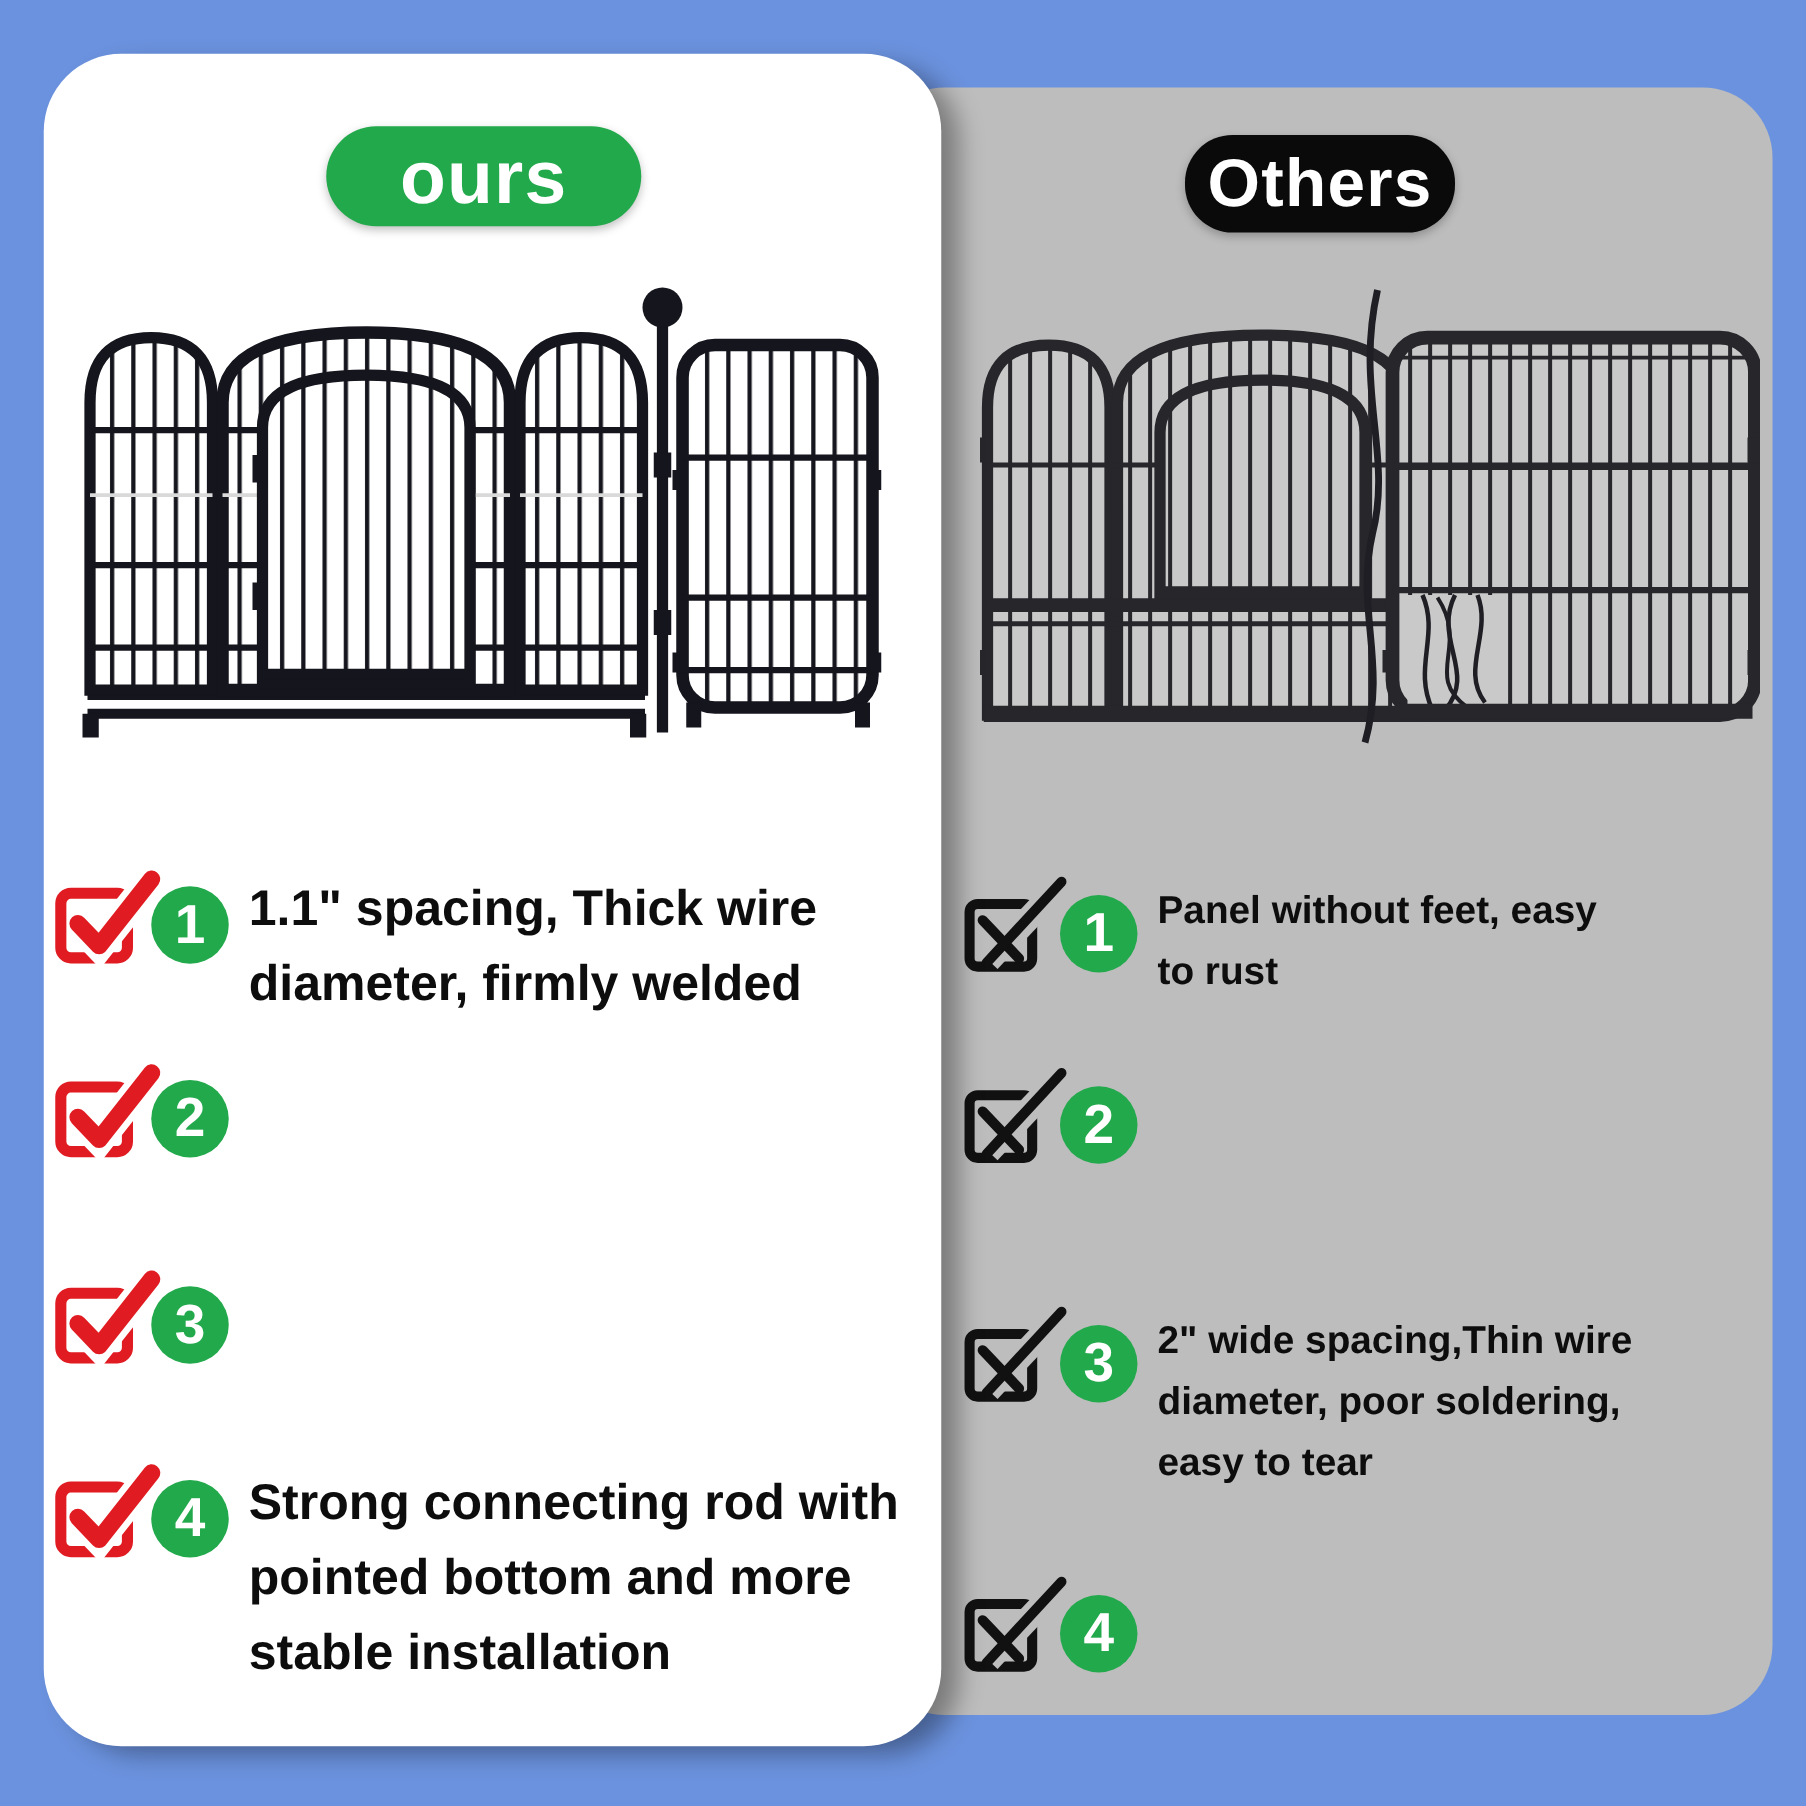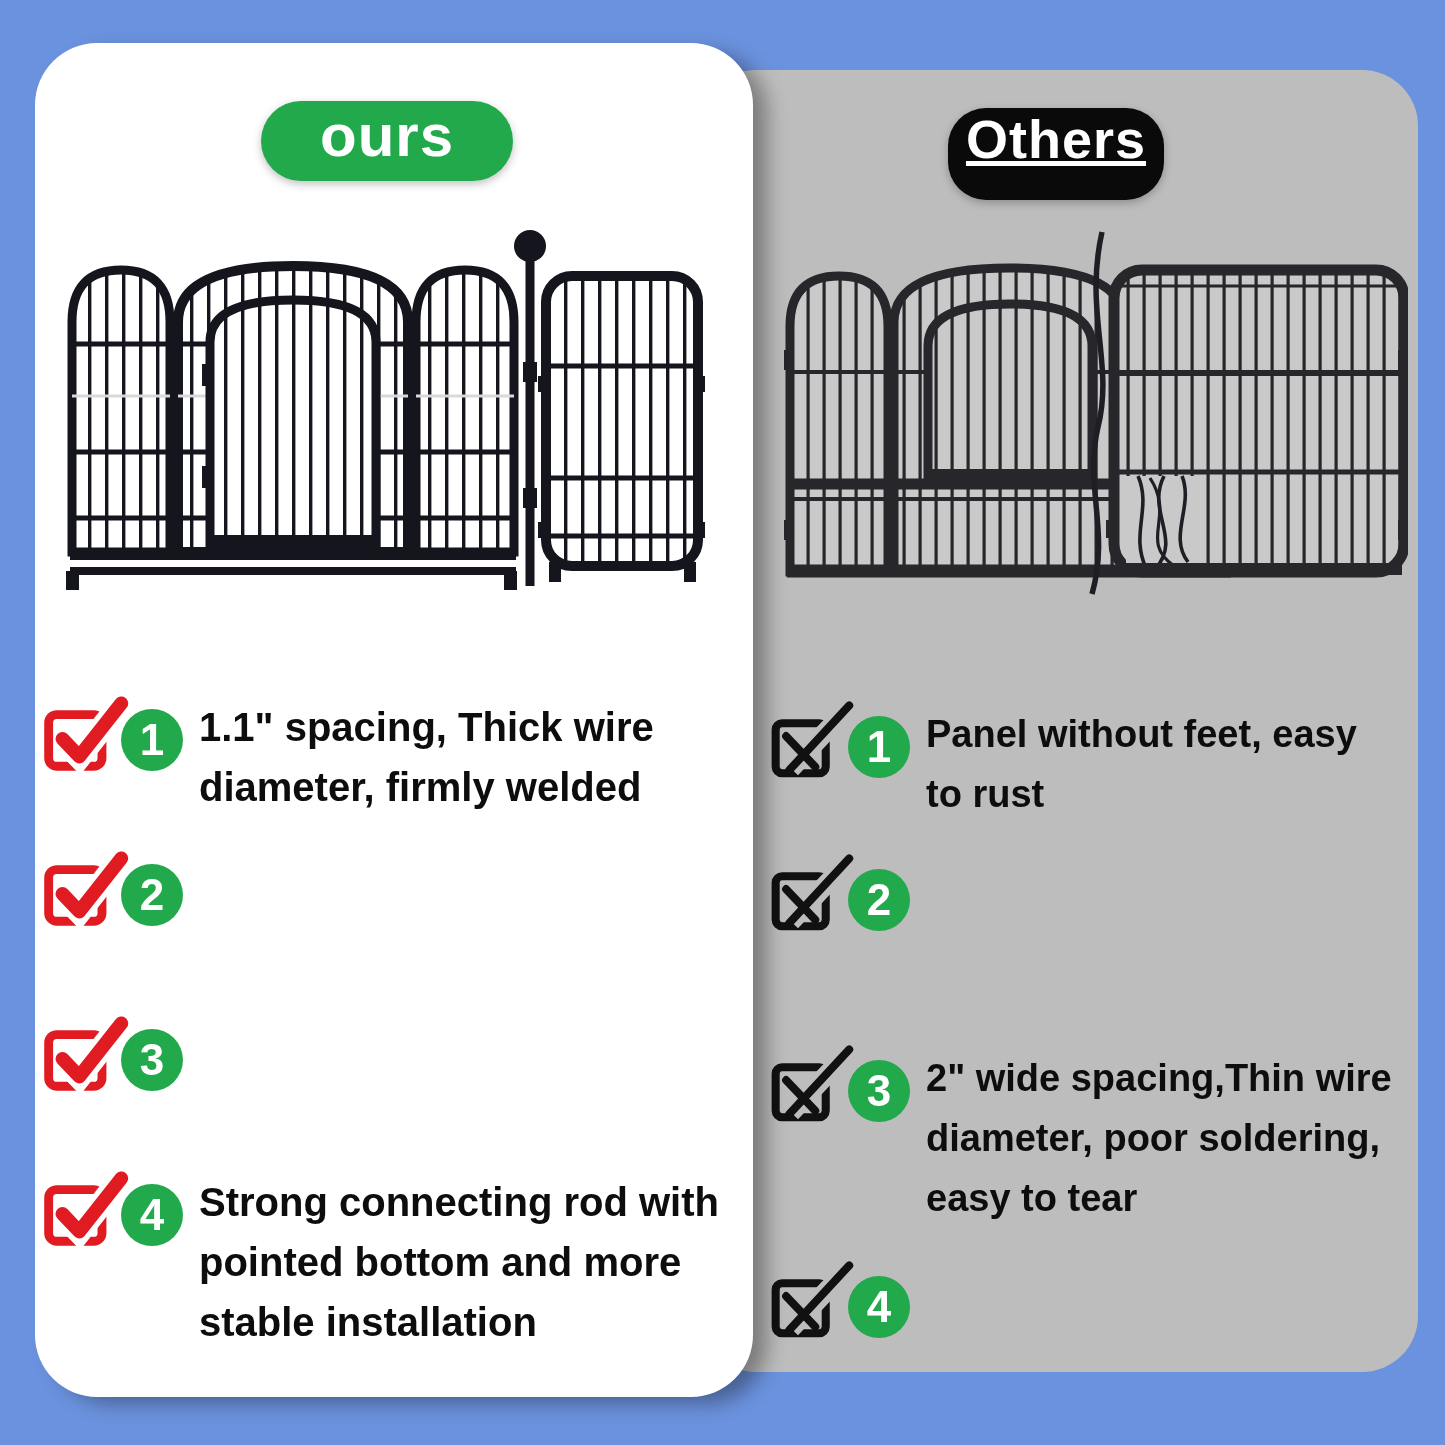--- a/index.html
+++ b/index.html
@@ -12,49 +12,49 @@
   .card-others{
     left:700px;top:70px;width:718px;height:1302px;
     background:#bdbdbd;border-radius:56px;z-index:1;
   }
   .card-ours{
     left:35px;top:43px;width:718px;height:1354px;
     background:#ffffff;border-radius:62px;z-index:2;
     box-shadow:16px 8px 20px -2px rgba(0,0,0,0.35);
   }
   .badge{
-    position:absolute;display:flex;align-items:flex-start;justify-content:center;
+    position:absolute;display:flex;align-items:center;justify-content:center;
     color:#ffffff;font-weight:700;letter-spacing:1px;
     box-shadow:0 3px 8px rgba(0,0,0,0.25);
   }
   .badge-ours{
     left:226px;top:58px;width:252px;height:80px;border-radius:42px;
     background:#22a94b;font-size:60px;
   }
   .badge-others{
-    left:248px;top:38px;width:216px;height:92px;border-radius:38px;
-    background:#0a0a0a;font-size:54px;text-decoration:underline;
+    left:248px;top:38px;width:216px;height:78px;border-radius:38px;
+    background:#0a0a0a;font-size:54px;
   }
   .fence{position:absolute;}
   .fence-ours{left:28px;top:183px;}
   .fence-others{left:84px;top:152px;}
   .feature{position:absolute;display:flex;align-items:flex-start;}
   .cb{width:84px;height:78px;flex:none;overflow:visible;}
   .num{
     width:62px;height:62px;border-radius:50%;flex:none;
     background:#22a94b;color:#ffffff;font-size:44px;font-weight:700;
     display:flex;align-items:center;justify-content:center;
     margin:14px 16px 0 -6px;
   }
   .txt{
     font-weight:700;color:#0d0d0d;white-space:pre-line;
     margin-top:2px;
   }
   .card-ours .txt{font-size:40px;line-height:1.5;width:560px;}
-  .card-others .txt{font-size:38px;line-height:1.58;width:480px;}
+  .card-others .txt{font-size:31px;line-height:1.58;width:480px;}
   
   .ours-f1{left:8px;top:652px;}
   .ours-f2{left:8px;top:807px;}
   .ours-f3{left:8px;top:972px;}
   .ours-f4{left:8px;top:1127px;}
   .others-f1{left:70px;top:632px;}
   .others-f2{left:70px;top:785px;}
   .others-f3{left:70px;top:976px;}
   .others-f4{left:70px;top:1192px;}
 </style>

